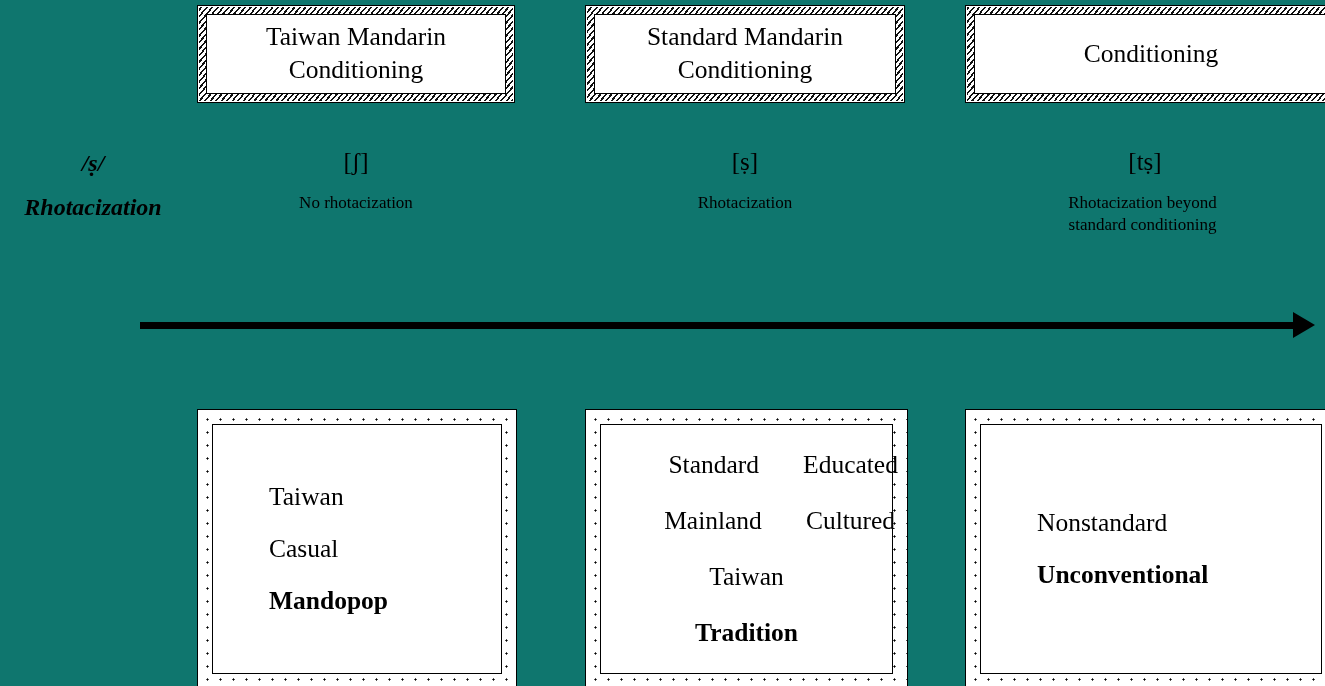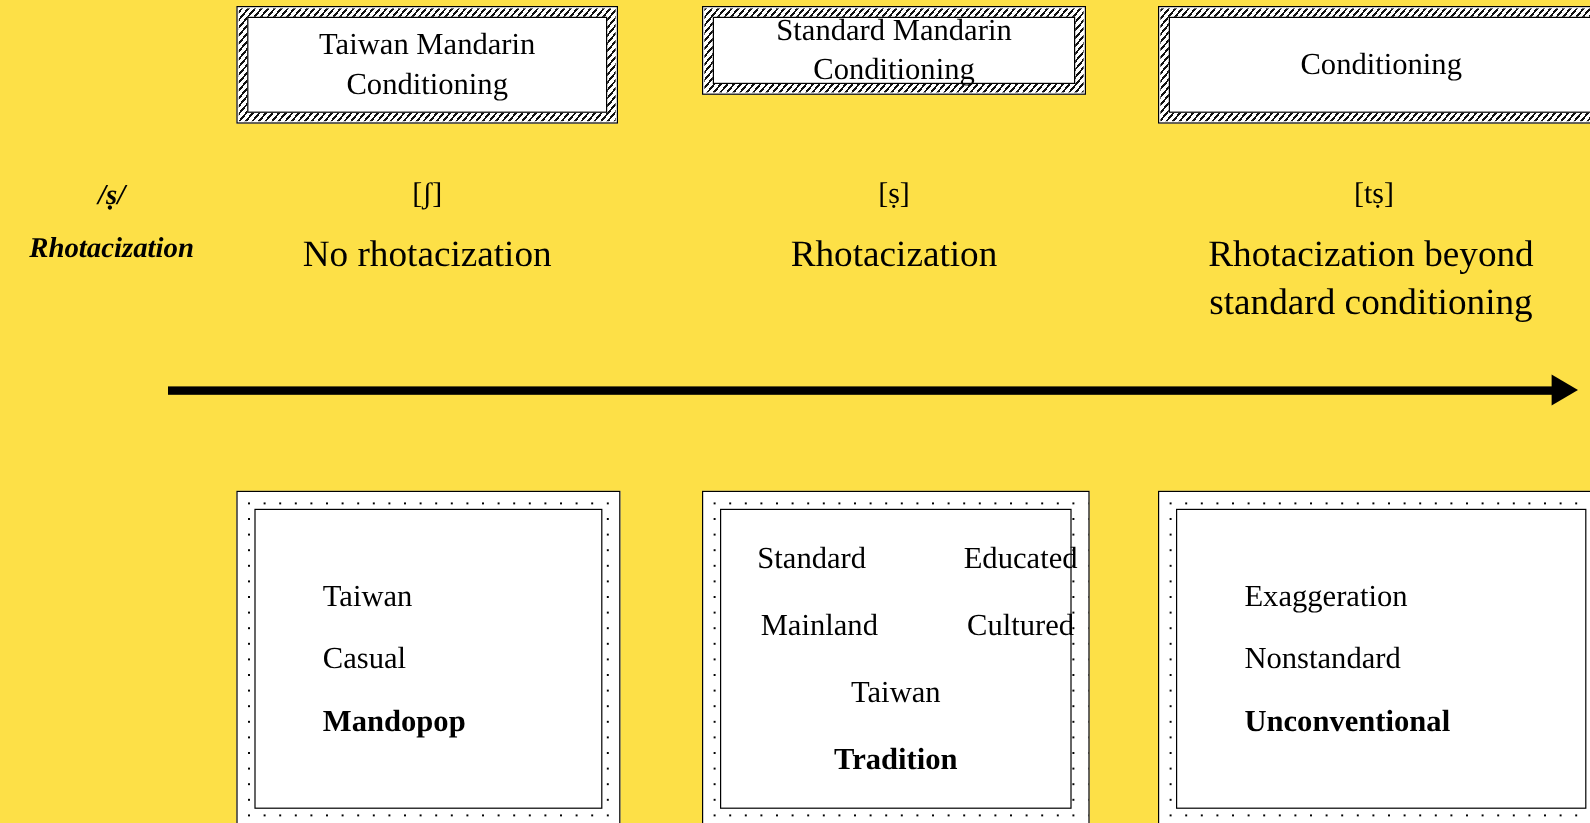--- a/index.html
+++ b/index.html
@@ -9,21 +9,21 @@
   }
   body {
     font-family: "Liberation Serif", "DejaVu Serif", serif;
     color: #000000;
   }
   #canvas {
     position: relative;
     width: 1325px;
     height: 686px;
     overflow: hidden;
-    background: #fde047;
+    background: #0f766e;
   }
 
   
   .cond-box {
     position: absolute;
     box-sizing: border-box;
     background: #ffffff;
     border: 1px solid #000;
     padding: 2px;
   }
@@ -61,21 +61,21 @@
   }
   .ipa {
     position: absolute;
     text-align: center;
     font-size: 25px;
     white-space: nowrap;
   }
   .desc {
     position: absolute;
     text-align: center;
-    font-size: 31px;
+    font-size: 17px;
     line-height: 1.28;
   }
   .desc span { display: block; }
 
   
   #arrow-line {
     position: absolute;
     background: #000000;
     height: 7px;
   }
@@ -113,21 +113,21 @@
     flex-direction: column;
     justify-content: center;
     font-size: 25.5px;
   }
   .assoc-list {
     padding: 0 0 0 56px;
     display: flex;
     flex-direction: column;
     gap: 22px;
   }
-  .assoc-list.centered { padding: 0; align-items: center; gap: 26px; }
+  .assoc-list.centered { padding: 0; align-items: center; gap: 26px; text-align: right; }
   .assoc-line { white-space: nowrap; }
   .assoc-line.bold { font-weight: bold; }
   .assoc-pair {
     display: flex;
     gap: 44px;
     padding-left: 36px;
   }
   .assoc-pair > span { white-space: nowrap; }
   .pair-col { width: 128px; }
 </style>
@@ -137,21 +137,21 @@
 <div id="canvas">
 
   <div class="cond-box" style="left:197px; top:5px; width:318px; height:98px;">
     <div class="hatch"></div>
     <div class="inner">
       <span>Taiwan Mandarin</span>
       <span>Conditioning</span>
     </div>
   </div>
 
-  <div class="cond-box" style="left:585px; top:5px; width:320px; height:74px;">
+  <div class="cond-box" style="left:585px; top:5px; width:320px; height:98px;">
     <div class="hatch"></div>
     <div class="inner">
       <span>Standard Mandarin</span>
       <span>Conditioning</span>
     </div>
   </div>
 
   <div class="cond-box" style="left:965px; top:5px; width:372px; height:98px;">
     <div class="hatch"></div>
     <div class="inner">
@@ -207,20 +207,19 @@
         <div class="assoc-line">Taiwan</div>
         <div class="assoc-line bold">Tradition</div>
       </div>
     </div>
   </div>
 
   <div class="assoc-box" style="left:965px; top:409px; width:372px; height:280px;">
     <div class="dots"></div>
     <div class="inner">
       <div class="assoc-list">
-        <div class="assoc-line">Exaggeration</div>
         <div class="assoc-line">Nonstandard</div>
         <div class="assoc-line bold">Unconventional</div>
       </div>
     </div>
   </div>
 
 </div>
 
 </body></html>

